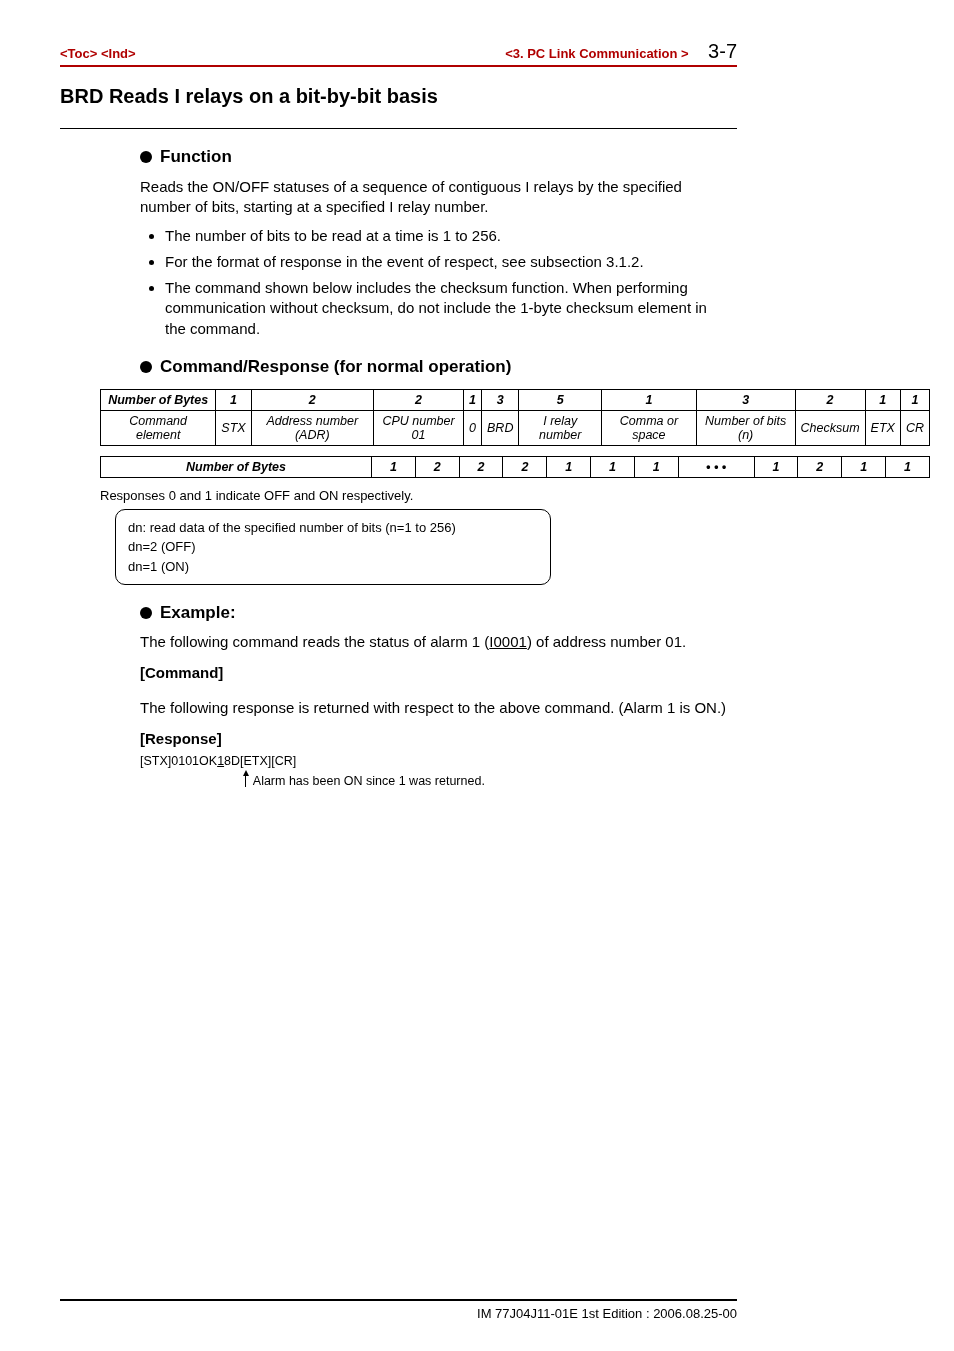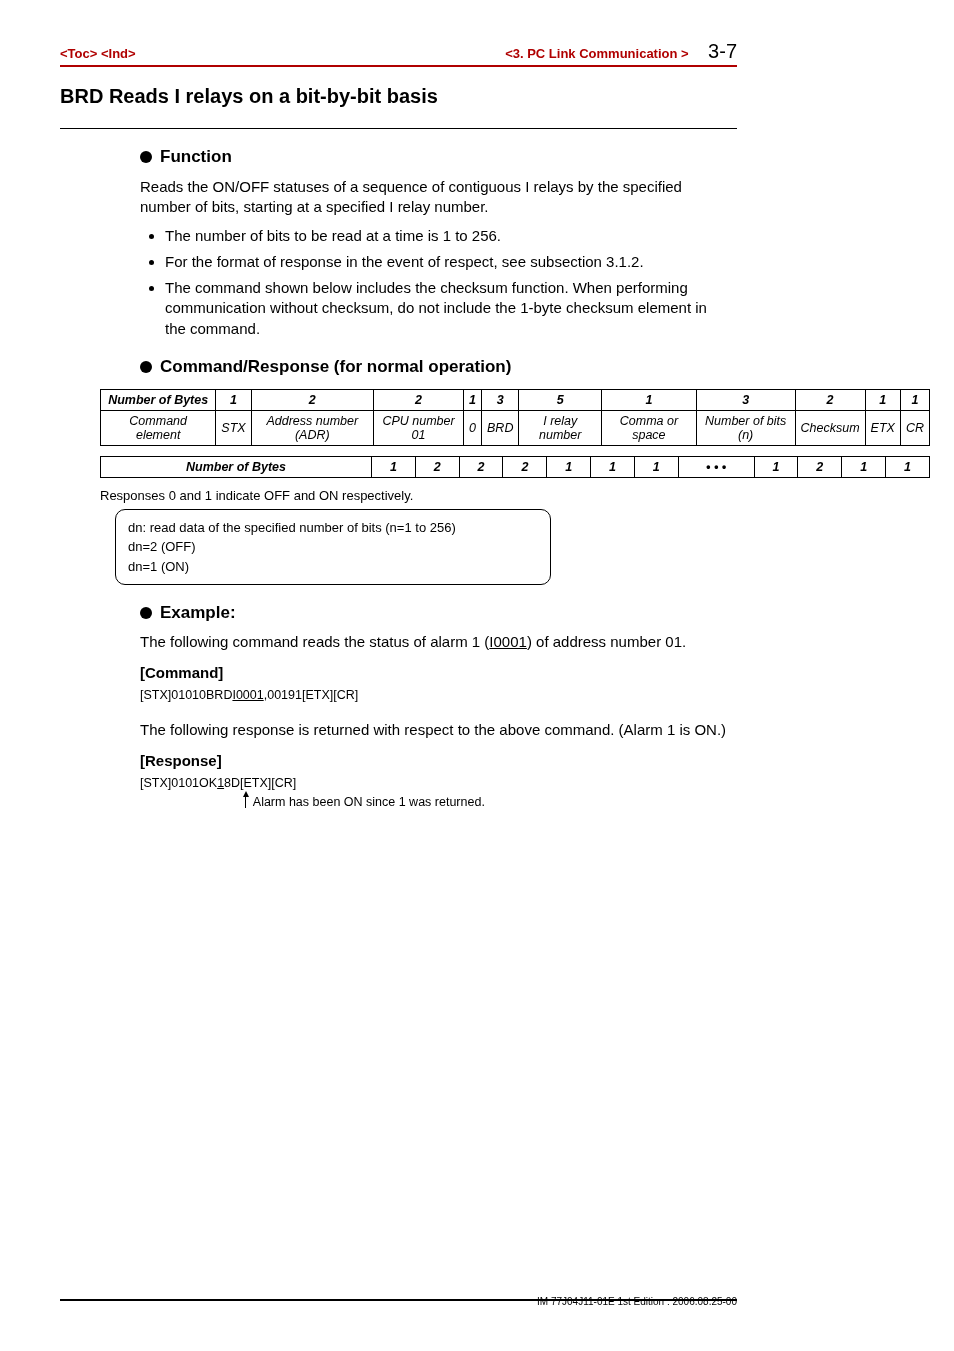--- a/index.html
+++ b/index.html
@@ -152,22 +152,22 @@
   .hr-bottom {
     position: absolute;
     left: 60px;
     right: 60px;
     bottom: 50px;
     border-top: 2px solid #000;
   }
   .footer {
     position: absolute;
     right: 60px;
-    bottom: 44px;
-    font-size: 10px;
+    bottom: 30px;
+    font-size: 13px;
     color: #000;
   }
 </style>
 </head>
 <body>
 
 <div class="page">
 
   <div class="header-row">
     <span class="header-left">&lt;Toc&gt; &lt;Ind&gt;</span>
@@ -260,23 +260,20 @@
 
   <div class="content">
     <div class="bullet-heading">
         <span>Example:</span>
       </div>
     <div class="example-body">
       <div>
         <span>The following command reads the status of alarm 1 (</span><span class="underline">I0001</span><span>) of address number 01.</span>
       </div>
       <div class="sub">[Command]</div>
-      <div class="code-line">
-        <span>[STX]01010BRD</span><span class="underline">I0001</span><span>,00191[ETX][CR]</span>
-      </div>
       <div style="height:14px;"></div>
       <div>The following response is returned with respect to the above command. (Alarm 1 is ON.)</div>
       <div class="sub">[Response]</div>
       <div class="code-line">
         <span>[STX]0101OK</span><span class="underline">1</span><span>8D[ETX][CR]</span>
       </div>
       <div class="arrow-note">
         <span class="arrow"></span>
         <span>Alarm has been ON since 1 was returned.</span>
       </div>

